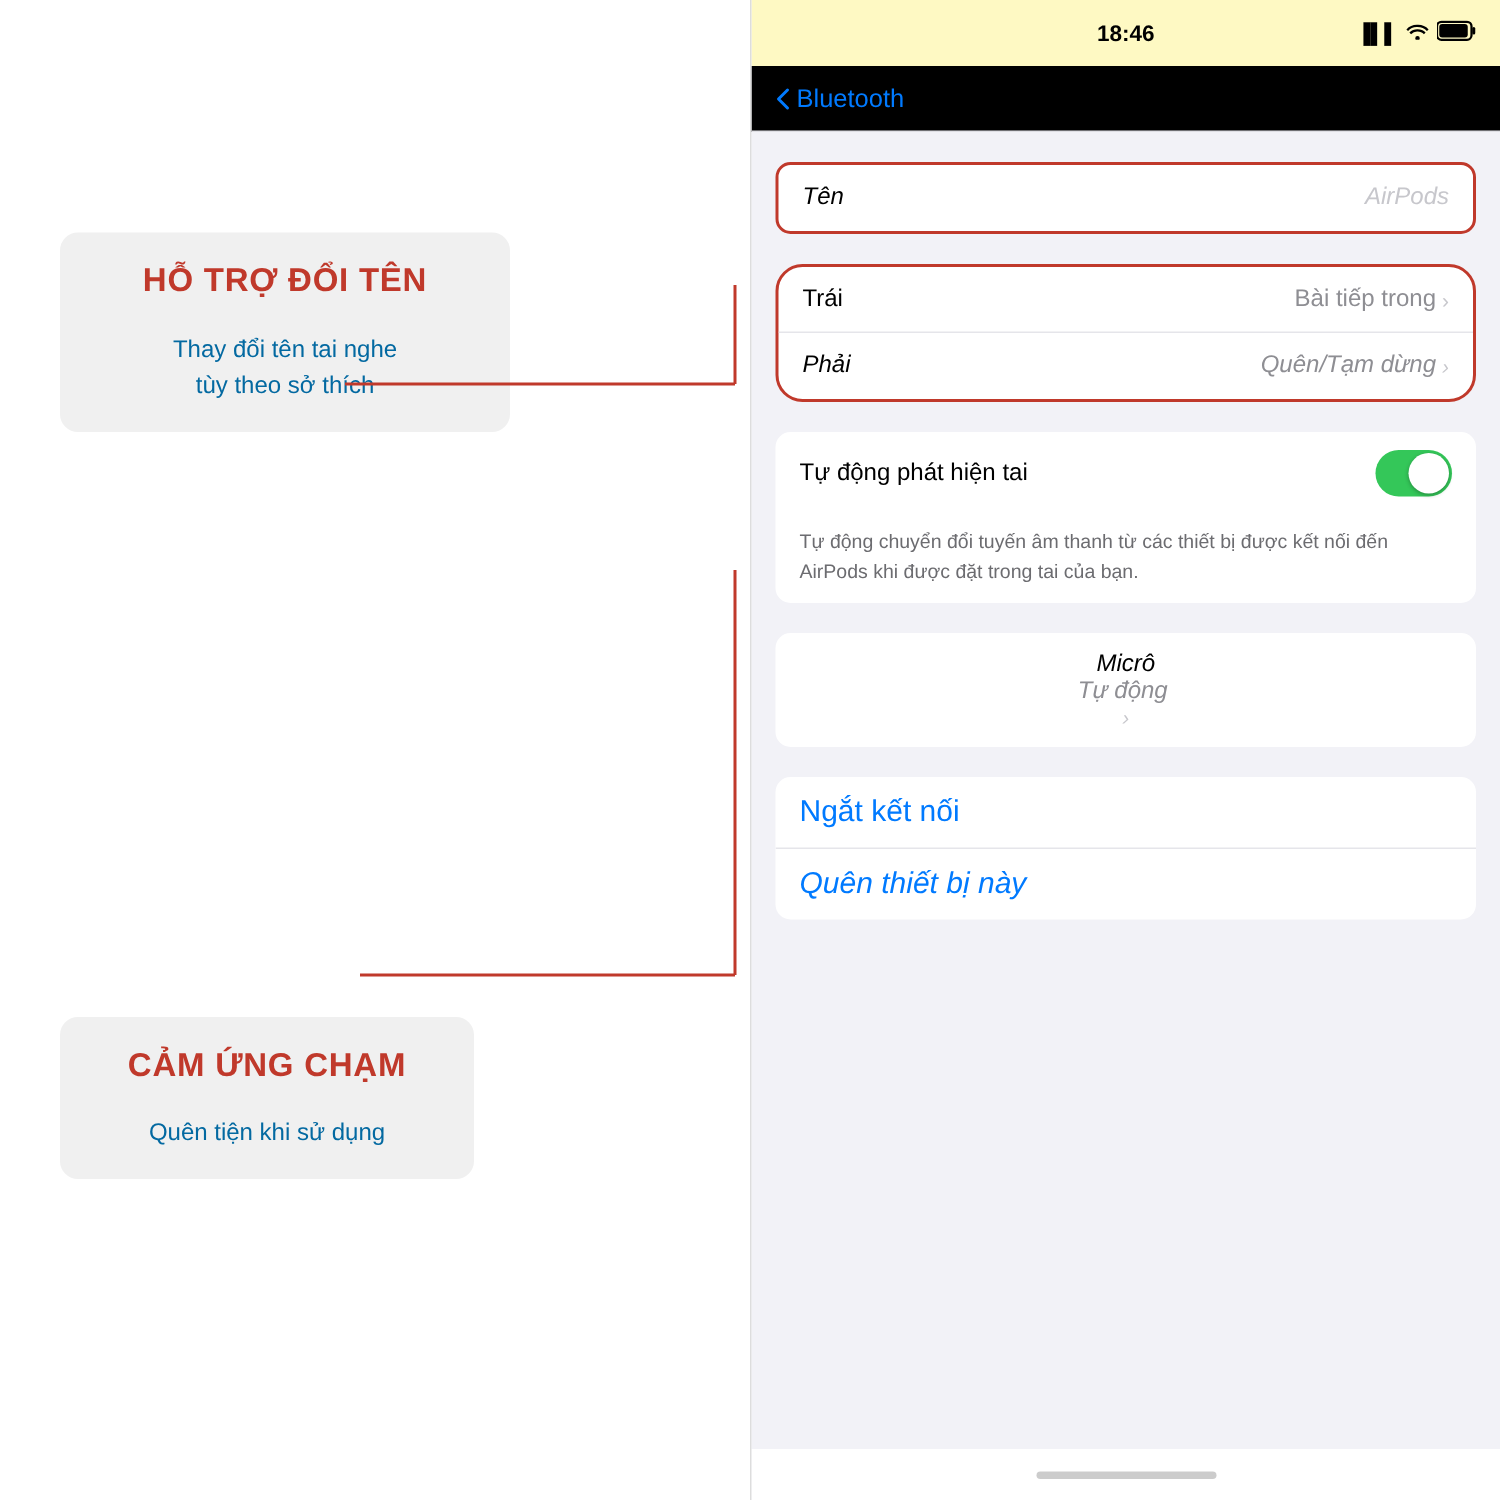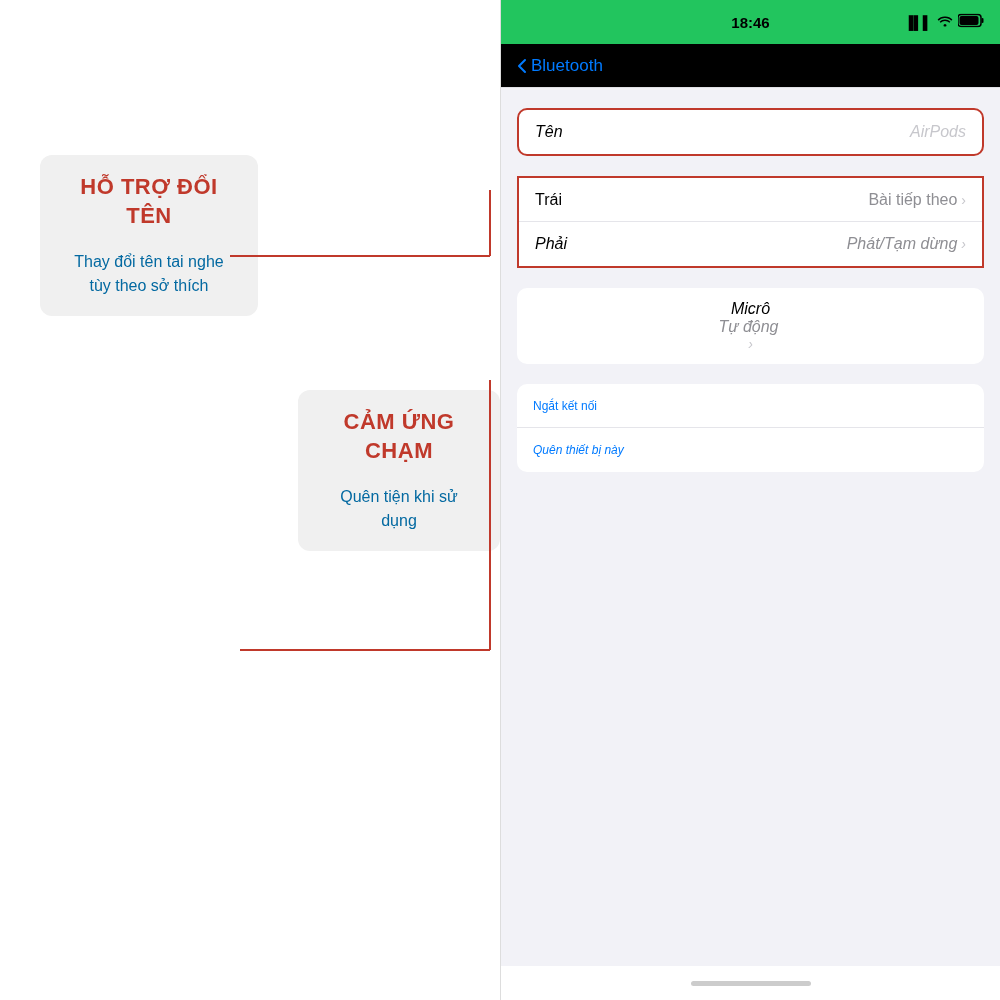--- a/index.html
+++ b/index.html
@@ -13,21 +13,21 @@
       position: relative;
     }
 
     
     .left-panel {
       width: 500px;
       height: 1000px;
       position: relative;
       background: #fff;
       display: flex;
-      flex-direction: row;
+      flex-direction: column;
       align-items: flex-start;
       justify-content: flex-start;
       padding: 0;
     }
 
     .annotation-box {
       background: #f0f0f0;
       border-radius: 12px;
       padding: 18px 28px;
       margin-left: 40px;
@@ -77,21 +77,21 @@
       background: #f2f2f7;
       border-left: 1px solid #ddd;
       display: flex;
       flex-direction: column;
       position: relative;
       overflow: hidden;
     }
 
     
     .status-bar {
-      background: #22c55e;
+      background: #fef9c3;
       height: 44px;
       display: flex;
       align-items: center;
       justify-content: center;
       position: relative;
       flex-shrink: 0;
     }
 
     .status-time {
       font-size: 15px;
@@ -226,21 +226,21 @@
 
     
     .action-button-row {
       display: flex;
       align-items: center;
       padding: 12px 16px;
       min-height: 44px;
     }
 
     .action-button-label {
-      font-size: 12px;
+      font-size: 20px;
       color: #007AFF;
     }
 
     
     .home-indicator {
       height: 34px;
       display: flex;
       align-items: center;
       justify-content: center;
       background: #fff;
@@ -325,34 +325,45 @@
     <div class="full-group">
       <div class="settings-group" style="position:relative; border: 2.5px solid #c0392b; border-radius: 10px;">
         <div class="settings-row" style="border-bottom:none;">
           <span class="settings-row-label">Tên</span>
           <span class="name-placeholder" style="color:#c7c7cc; font-size:16px;text-align:center;">AirPods</span>
         </div>
       </div>
     </div>
 
     <div class="full-group">
-      <div class="settings-group" style="border: 2.5px solid #c0392b; border-radius: 0;">
+      <div class="settings-group" style="border: 2.5px solid #c0392b; border-radius: 18px;">
         <div class="settings-row">
           <span class="settings-row-label">Trái</span>
-          <span class="settings-row-value">Bài tiếp theo</span>
+          <span class="settings-row-value">Bài tiếp trong</span>
           <span class="chevron">›</span>
         </div>
         <div class="settings-row" style="border-bottom:none;">
           <span class="settings-row-label">Phải</span>
-          <span class="settings-row-value">Phát/Tạm dừng</span>
+          <span class="settings-row-value">Quên/Tạm dừng</span>
           <span class="chevron">›</span>
         </div>
       </div>
     </div>
 
+    <div class="full-group">
+      <div class="settings-group">
+        <div class="settings-row" style="border-bottom: none;">
+          <span class="settings-row-label">Tự động phát hiện tai</span>
+          <div class="toggle-switch">
+            <div class="toggle-knob"></div>
+          </div>
+        </div>
+        <div class="description-text">Tự động chuyển đổi tuyến âm thanh từ các thiết bị được kết nối đến AirPods khi được đặt trong tai của bạn.</div>
+      </div>
+    </div>
 
     <div class="full-group">
       <div class="settings-group">
         <div class="settings-row" style="border-bottom:none;flex-direction:column;">
           <span class="settings-row-label">Micrô</span>
           <span class="settings-row-value">Tự động</span>
           <span class="chevron">›</span>
         </div>
       </div>
     </div>

